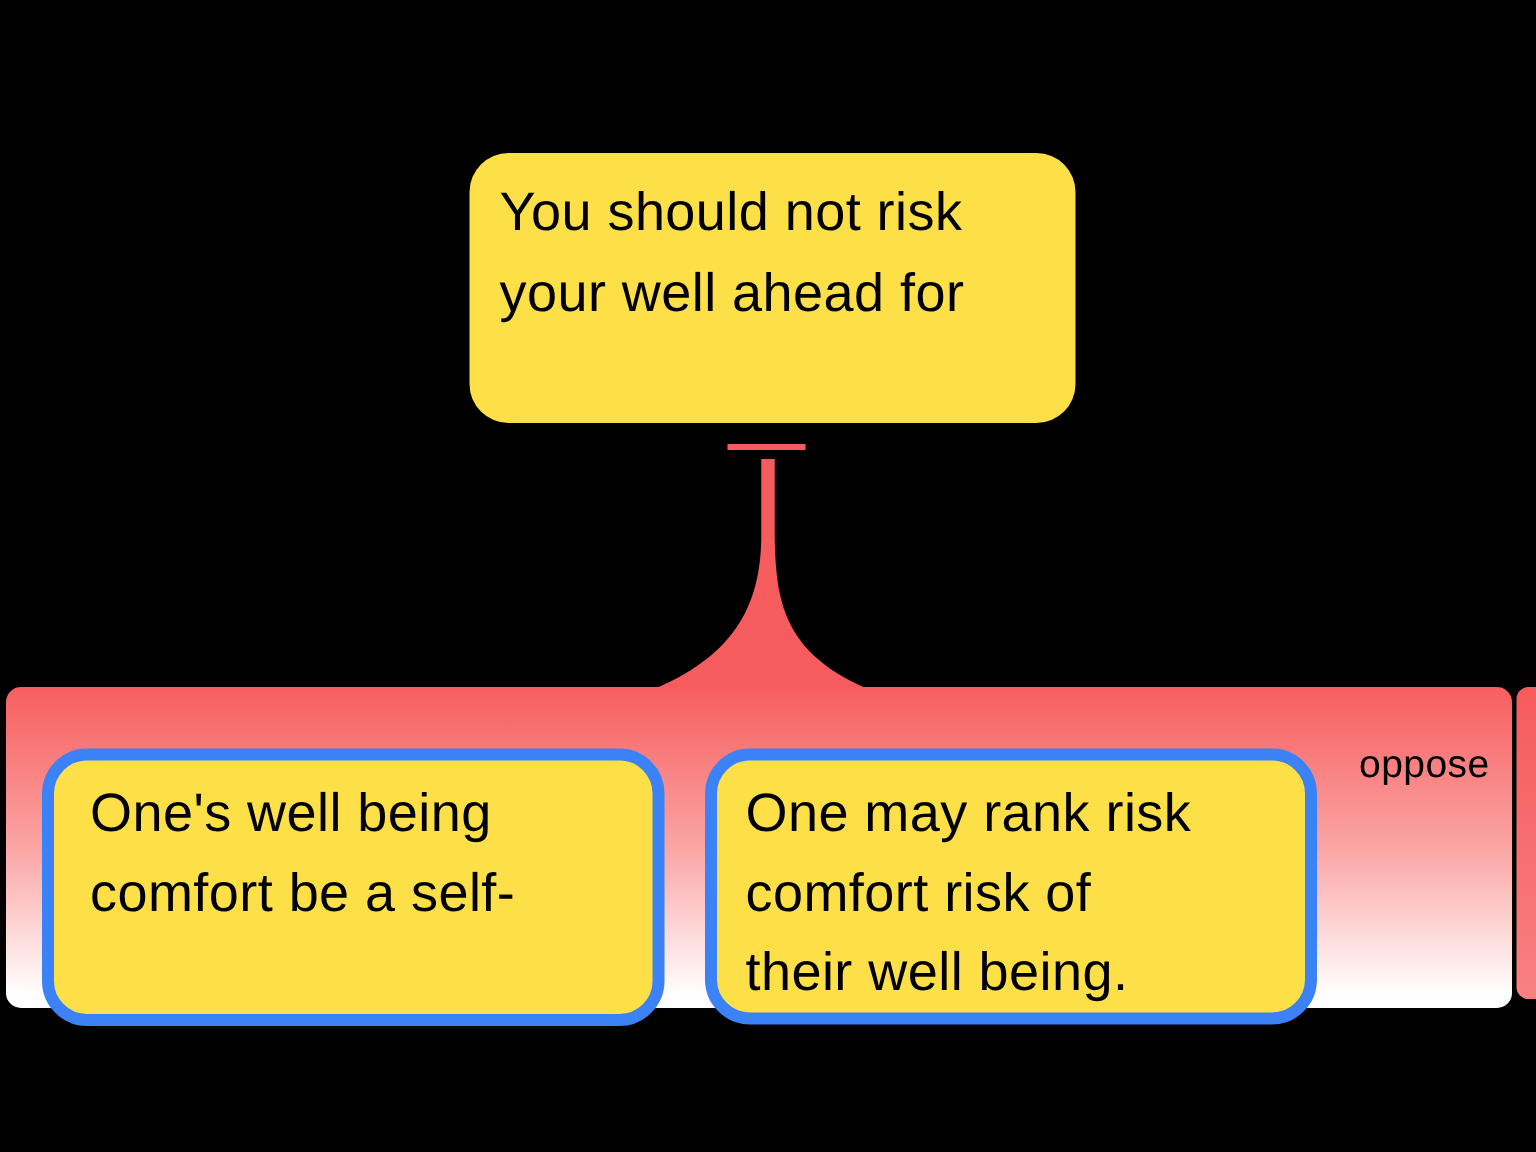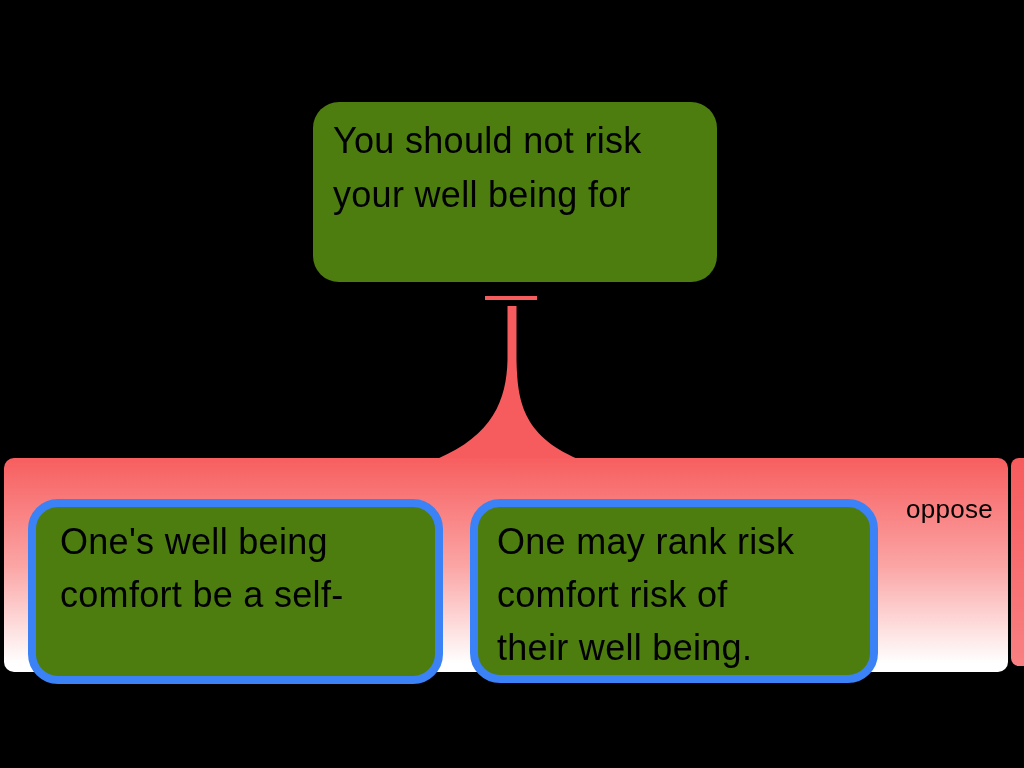--- a/index.html
+++ b/index.html
@@ -13,21 +13,21 @@
   }
   .canvas {
     position: relative;
     width: 1024px;
     height: 768px;
     background: #000000;
     overflow: hidden;
   }
   .card {
     position: absolute;
-    background: #4d7c0f;
+    background: #fde047;
     color: #000000;
     box-sizing: border-box;
     font-size: 36px;
     letter-spacing: 0.3px;
   }
   .card .line {
     display: block;
     white-space: nowrap;
   }
   .top-card {
@@ -105,21 +105,21 @@
     white-space: nowrap;
   }
 </style>
 </head>
 <body>
 
 <div class="canvas">
 
   <div class="card top-card">
     <span class="line">You should not risk</span>
-    <span class="line">your well being for</span>
+    <span class="line">your well ahead for</span>
   </div>
 
   <div class="connector-hline"></div>
   <svg class="funnel-svg" viewBox="0 0 200 156" preserveAspectRatio="none" aria-hidden="true">
     <path d="M 87.5 1 L 96.5 1 L 96.5 55
              C 97.5 95 102 130 158 154
              L 17 154
              C 73 130 86.5 95 87.5 55 Z" fill="#f65c5d" stroke="none"></path>
   </svg>
 

